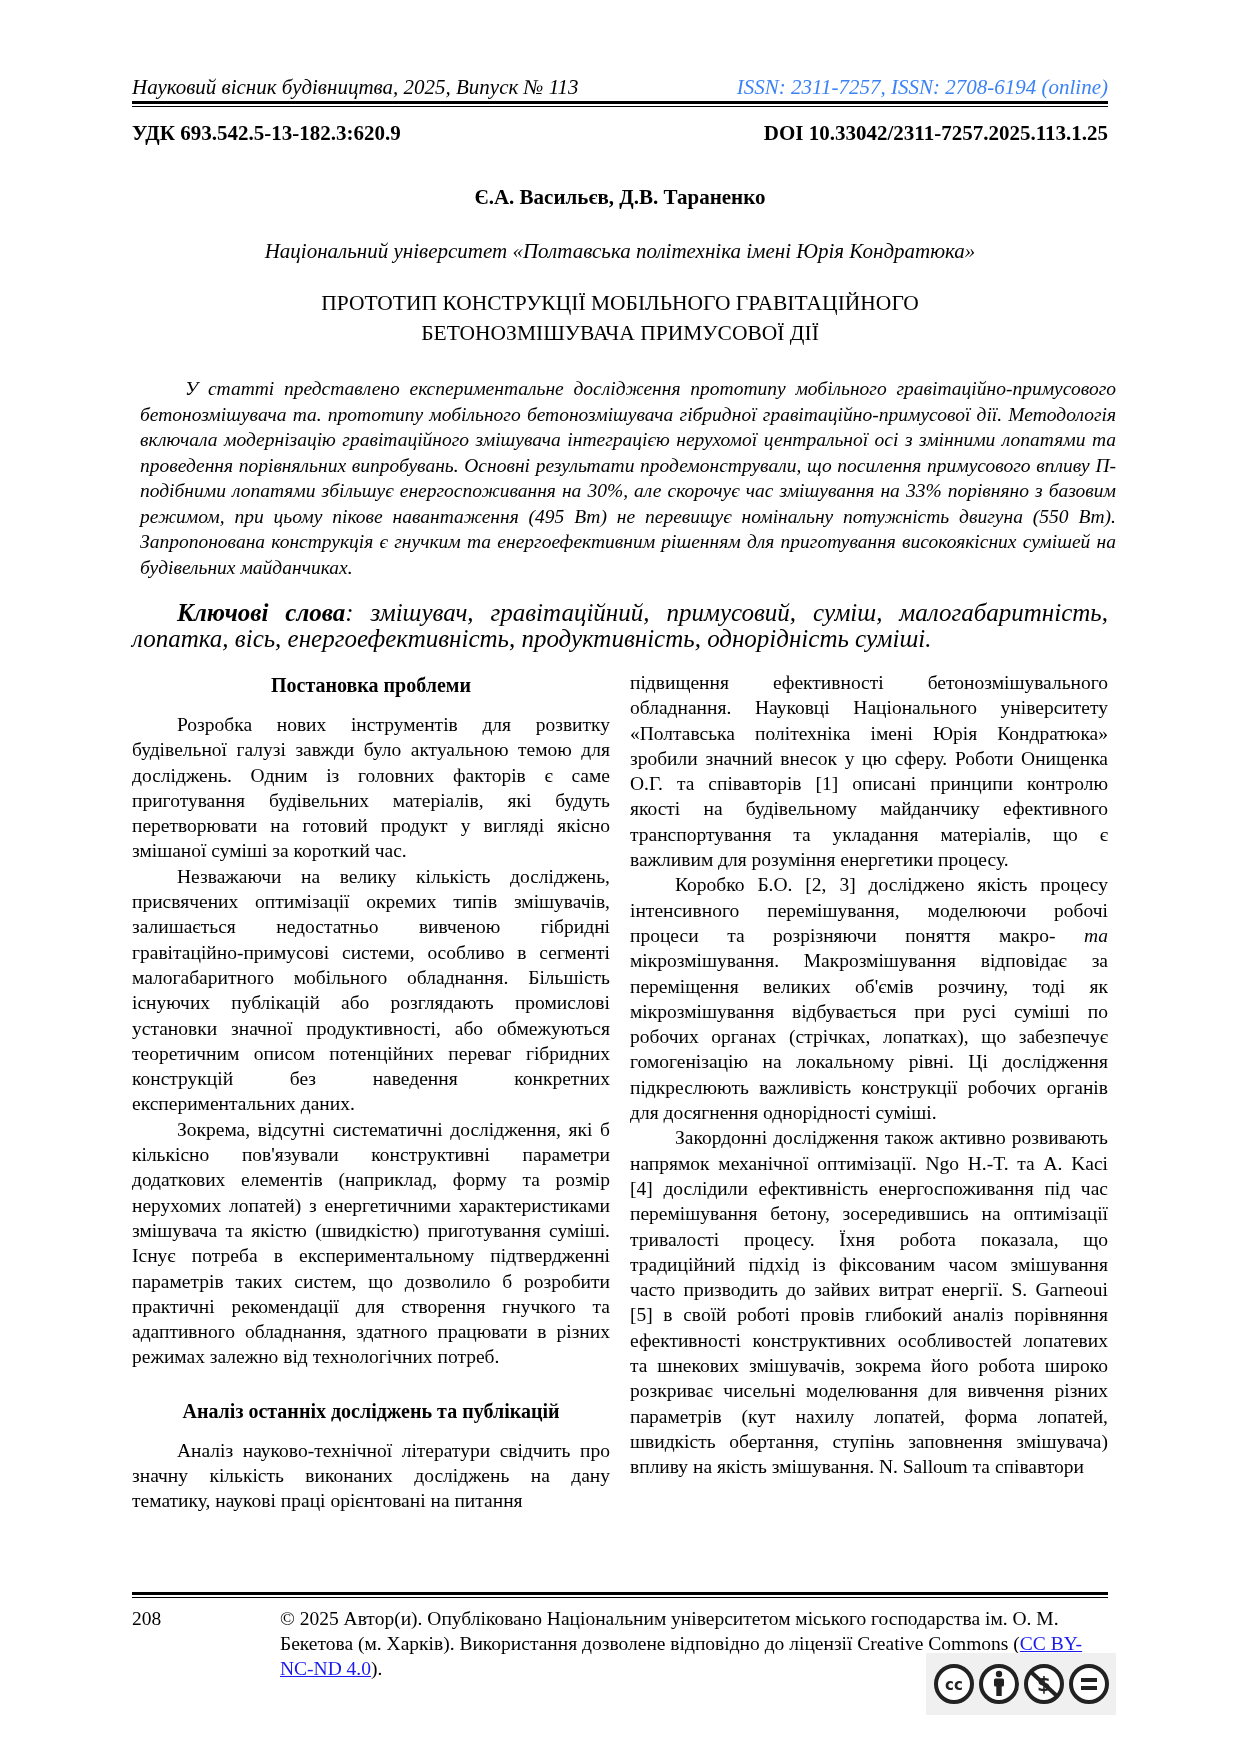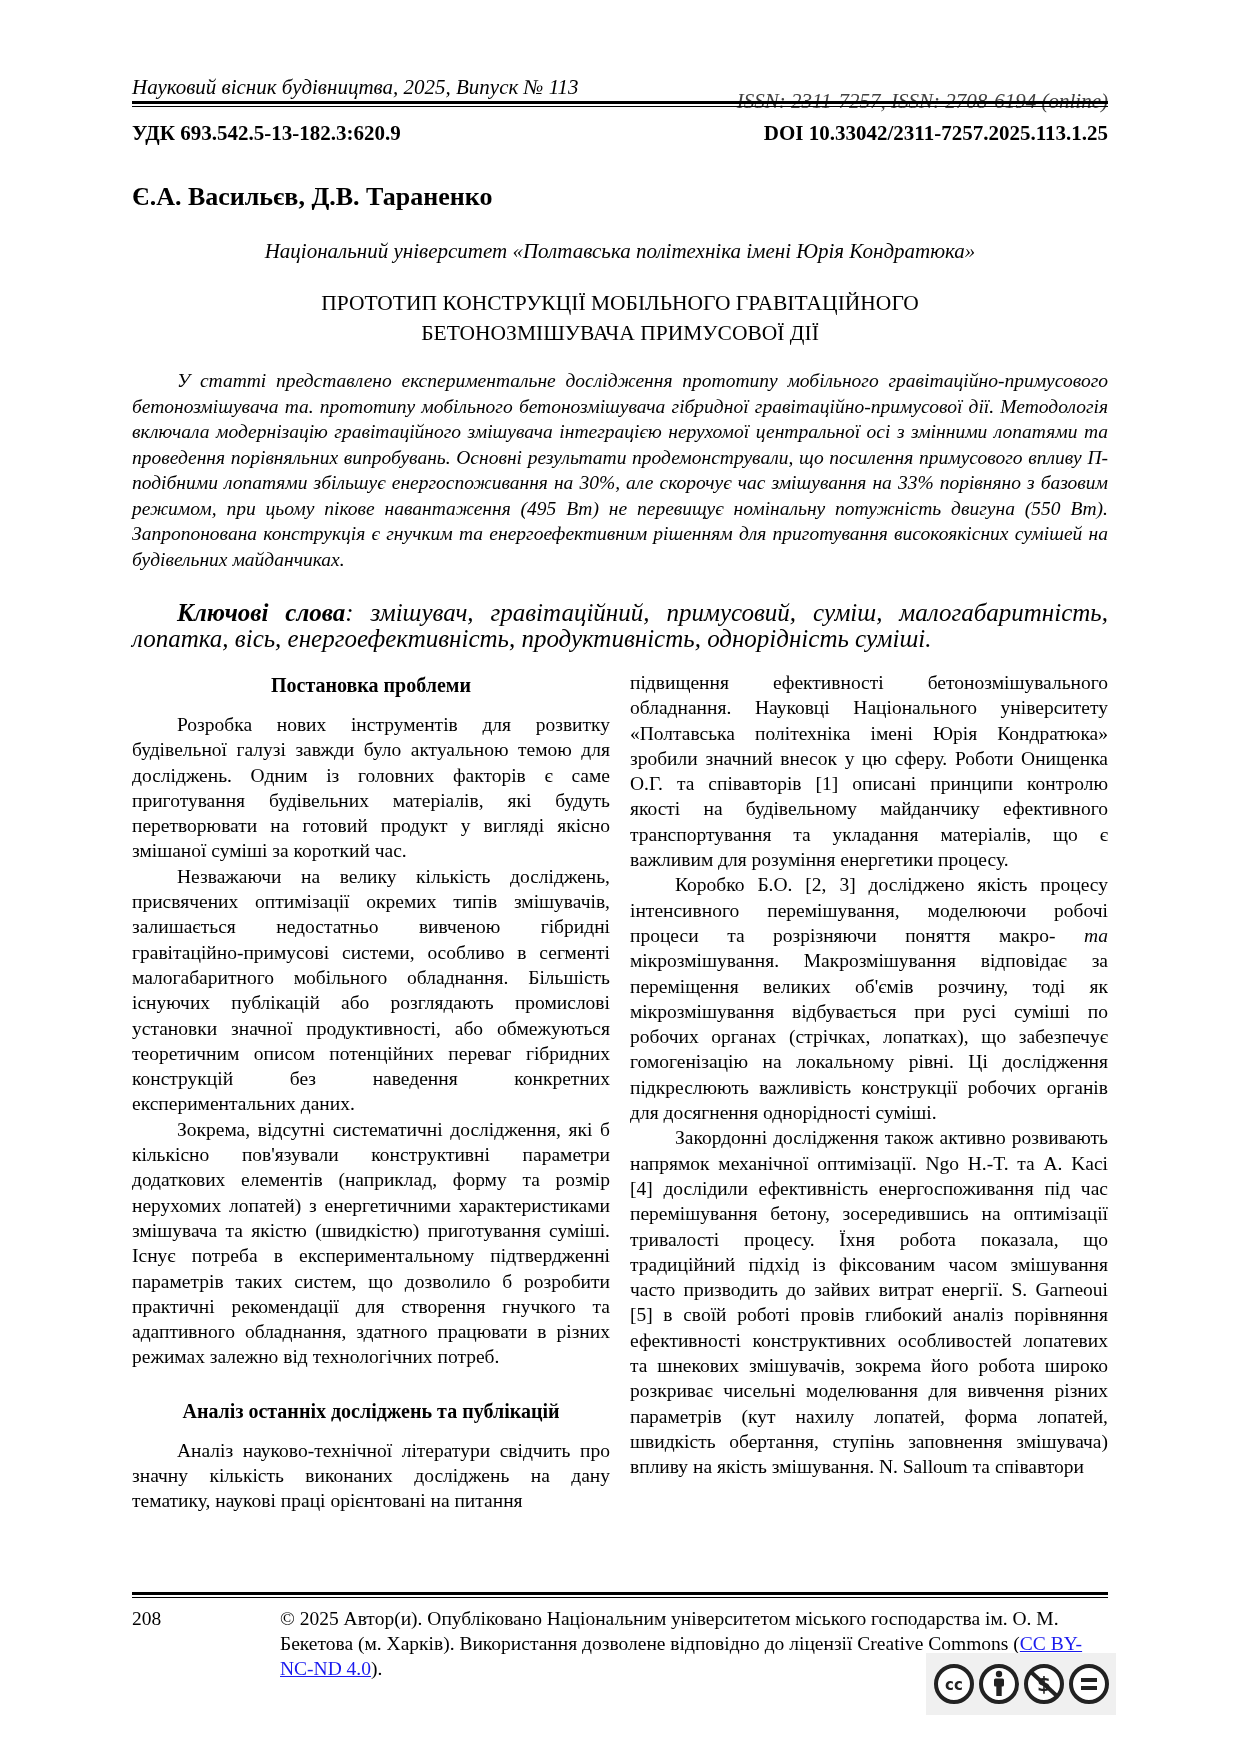--- a/index.html
+++ b/index.html
@@ -3,40 +3,40 @@
 <meta charset="utf-8">
 <style>
   html, body { margin: 0; padding: 0; background: #ffffff; }
   body { width: 1240px; height: 1754px; position: relative; overflow: hidden;
          font-family: "Liberation Serif", "DejaVu Serif", serif; color: #000; }
   .page { position: absolute; left: 0; top: 0; width: 1024px; height: 1754px; }
 
   .running-head { position: absolute; left: 132px; top: 74px; width: 976px;
                   font-style: italic; font-size: 21px; line-height: 26px; }
   .running-head .journal { position: absolute; left: 0; top: 0; color: #000; }
-  .running-head .issn { position: absolute; right: 0; top: 14px; color: #404040; }
+  .running-head .issn { position: absolute; right: 0; top: 0; color: #3b82f6; }
   .rule-double { position: absolute; left: 132px; width: 976px; height: 6px;
                  border-top: 3px solid #000; border-bottom: 1px solid #000; box-sizing: border-box; }
   .rule-top { top: 101px; }
   .rule-bottom { top: 1592px; }
 
   .ids { position: absolute; left: 132px; top: 120px; width: 976px; font-weight: bold; font-size: 21px; line-height: 26px; }
   .ids .udk { position: absolute; left: 0; top: 0; }
   .ids .doi { position: absolute; right: 0; top: 0; }
 
-  .authors { position: absolute; left: 132px; width: 976px; top: 184px; 
-             font-weight: bold; font-size: 26px; line-height: 26px; }
+  .authors { position: absolute; left: 132px; width: 976px; top: 184px; text-align: center;
+             font-weight: bold; font-size: 21px; line-height: 26px; }
   .affiliation { position: absolute; left: 132px; width: 976px; top: 238px; text-align: center;
                  font-style: italic; font-size: 21px; line-height: 26px; }
   .title { position: absolute; left: 132px; width: 976px; top: 288px; text-align: center;
            font-weight: normal; font-size: 21.5px; line-height: 30px; }
   .title div { display: block; }
 
   .abstract { position: absolute; left: 132px; width: 976px; top: 368px; font-style: italic;
-              font-size: 19.5px; line-height: 25.5px; text-align: justify; text-indent: 45px; margin: 0; }
+              font-size: 19.5px; line-height: 25.5px; text-align: justify; text-indent: 45px; margin: 8px; }
   .keywords { position: absolute; left: 132px; width: 976px; top: 600px; font-style: italic;
               font-size: 25px; line-height: 25.5px; text-align: justify; text-indent: 45px; margin: 0; }
   .keywords .kw-label { font-weight: bold; }
 
   .col { position: absolute; top: 670px; width: 478px; font-size: 19.5px; line-height: 25.3px; }
   .col-left { left: 132px; }
   .col-right { left: 630px; }
   .col p { margin: 0; text-align: justify; text-indent: 45px; }
   .col h2 { margin: 0; font-size: 20px; font-weight: bold; text-align: center; line-height: 26px; }
   .col-left h2.h-problem { margin-bottom: 14px; margin-top: 2px; }

